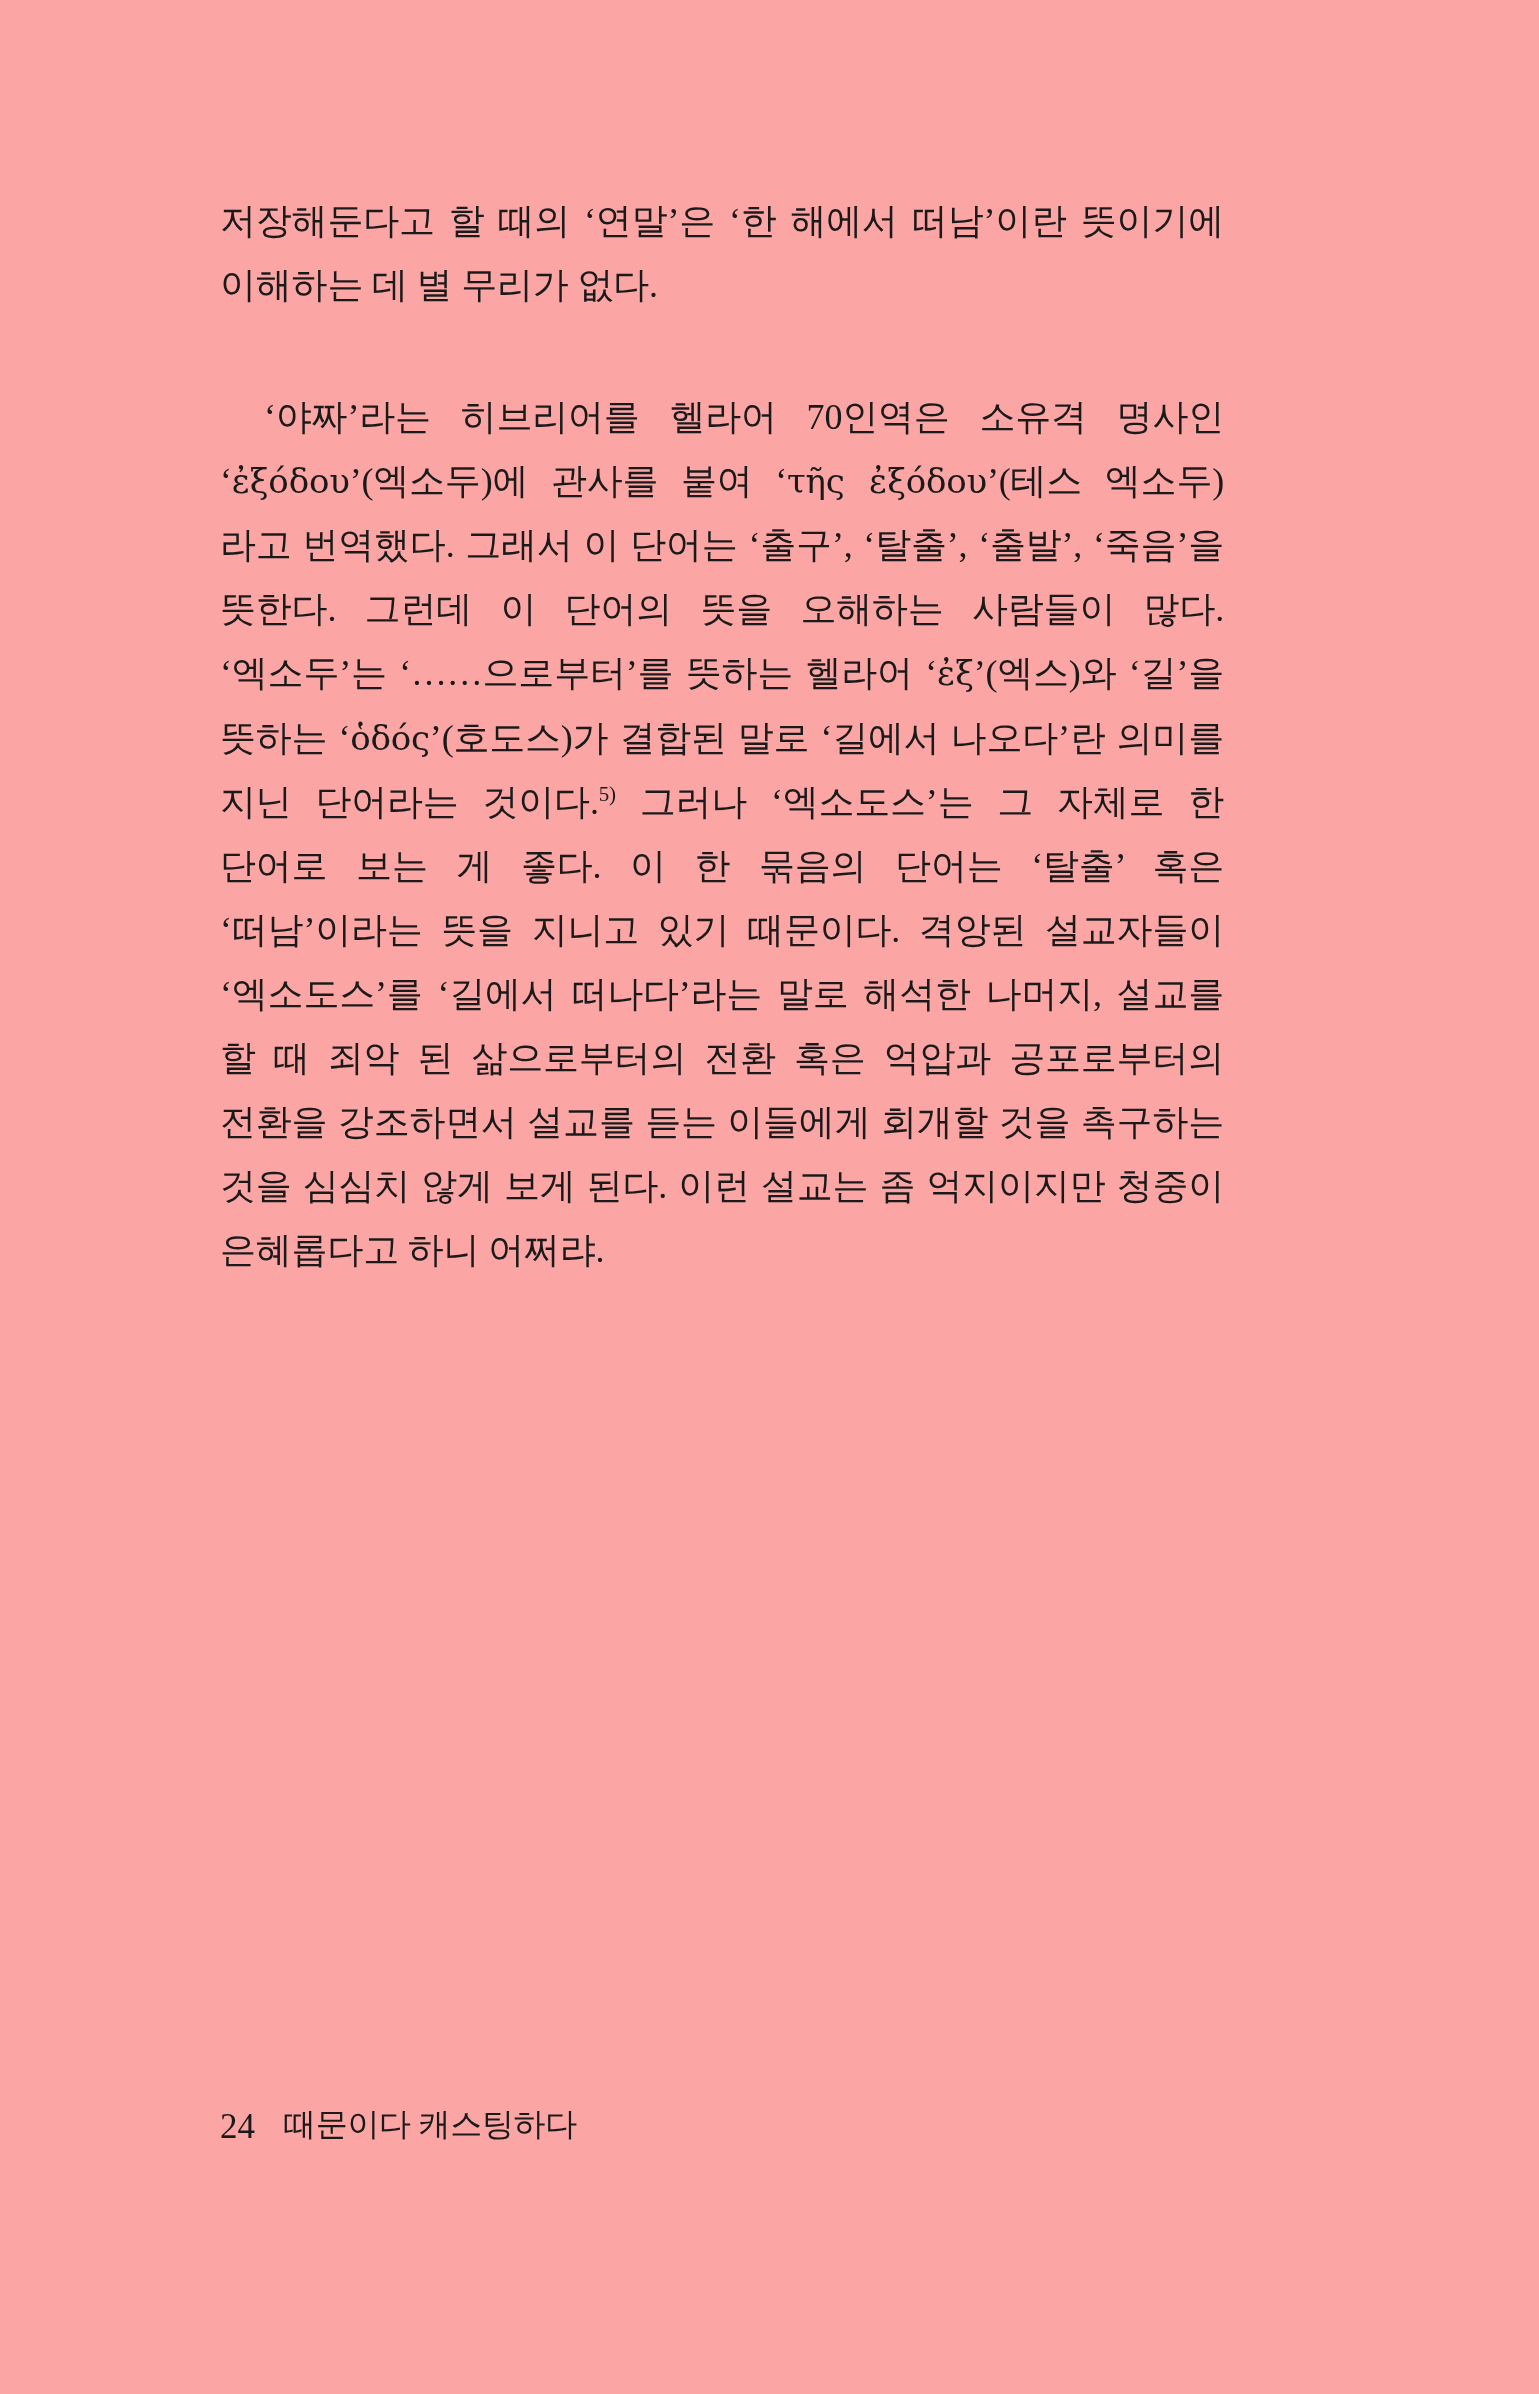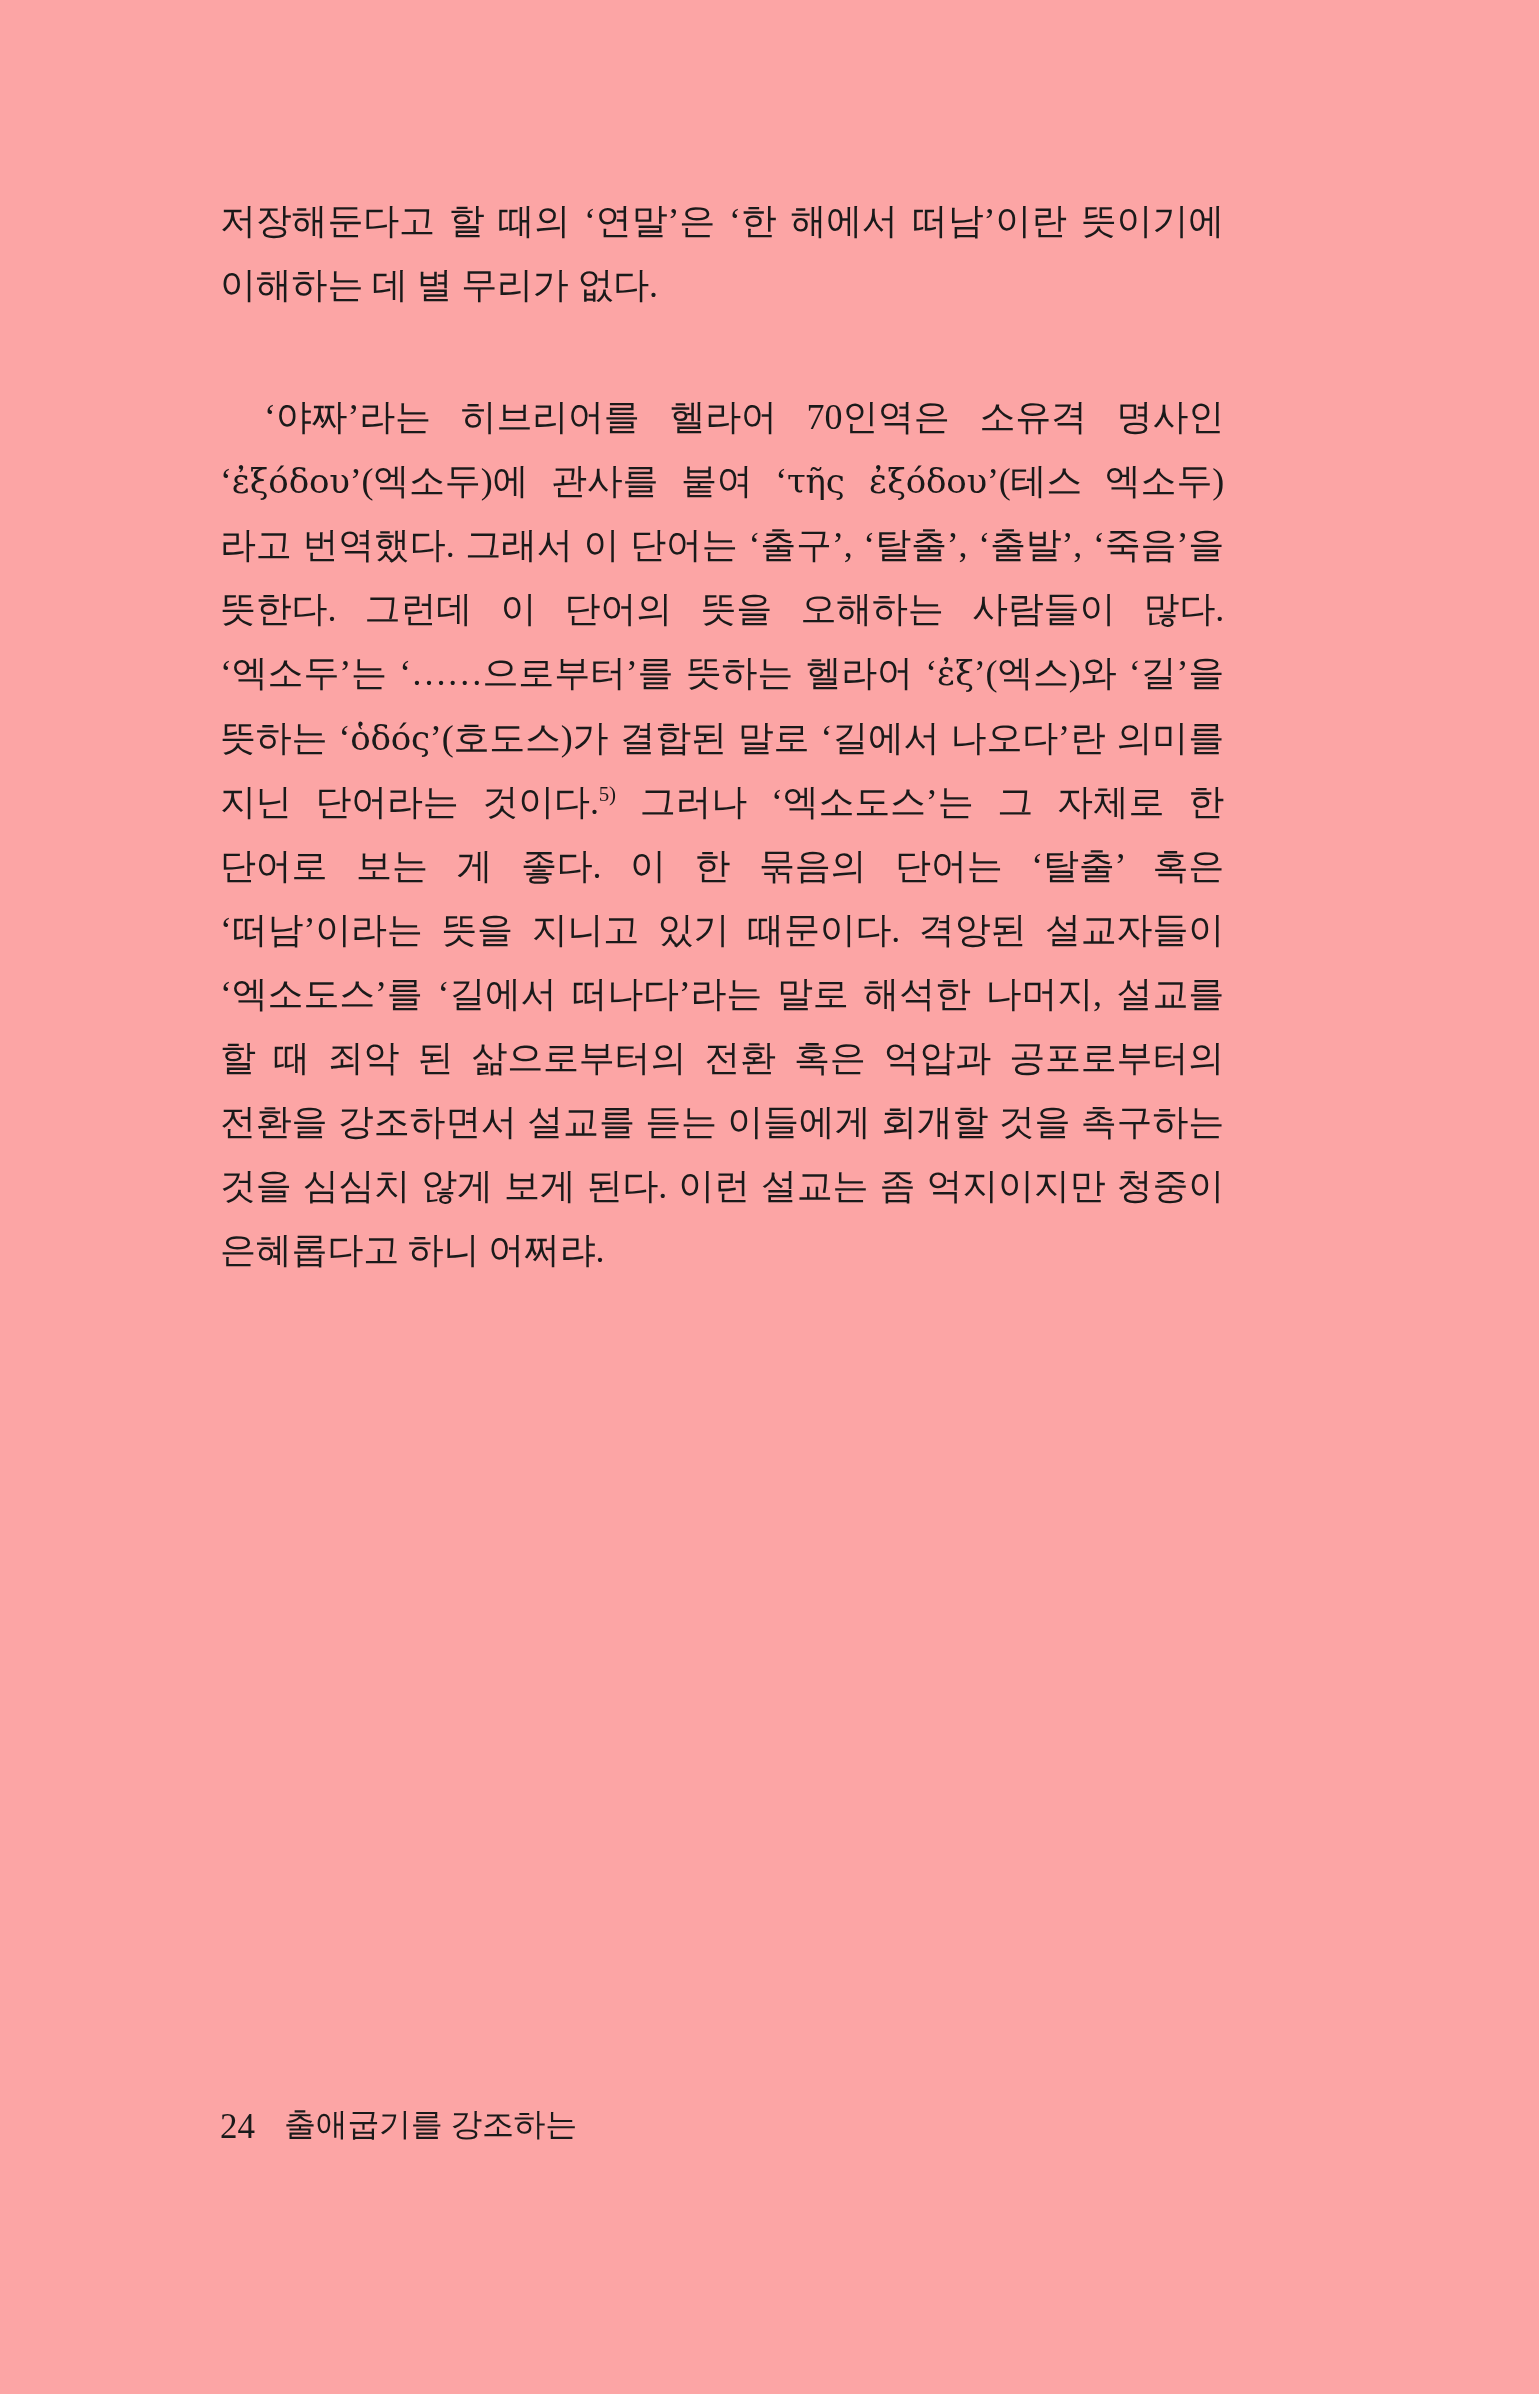--- a/index.html
+++ b/index.html
@@ -88,17 +88,17 @@
 
     <p class="para indent" id="para2">‘야짜’라는 히브리어를 헬라어 70인역은 소유격 명사인 ‘<span class="greek">ἐξόδου</span>’(엑소두)에 관사를 붙여 ‘<span class="greek">τῆς ἐξόδου</span>’(테스 엑소두)라고 번역했다. 그래서 이 단어는 ‘출구’, ‘탈출’, ‘출발’, ‘죽음’을 뜻한다. 그런데 이 단어의 뜻을 오해하는 사람들이 많다. ‘엑소두’는 ‘……으로부터’를 뜻하는 헬라어 ‘<span class="greek">ἐξ</span>’(엑스)와 ‘길’을 뜻하는 ‘<span class="greek">ὁδός</span>’(호도스)가 결합된 말로 ‘길에서 나오다’란 의미를 지닌 단어라는 것이다.<span class="sup">5)</span> 그러나 ‘엑소도스’는 그 자체로 한 단어로 보는 게 좋다. 이 한 묶음의 단어는 ‘탈출’ 혹은 ‘떠남’이라는 뜻을 지니고 있기 때문이다. 격앙된 설교자들이 ‘엑소도스’를 ‘길에서 떠나다’라는 말로 해석한 나머지, 설교를 할 때 죄악 된 삶으로부터의 전환 혹은 억압과 공포로부터의 전환을 강조하면서 설교를 듣는 이들에게 회개할 것을 촉구하는 것을 심심치 않게 보게 된다. 이런 설교는 좀 억지이지만 청중이 은혜롭다고 하니 어쩌랴.</p>
 
     <div class="gap-md"></div>
 
 
   </div>
 
   <div class="footer">
     <span class="folio">24</span>
-    <span class="running-title">출애굽기를 강조하는</span>
+    <span class="running-title">때문이다 캐스팅하다</span>
   </div>
 
 </div>
 
 
 </body></html>

